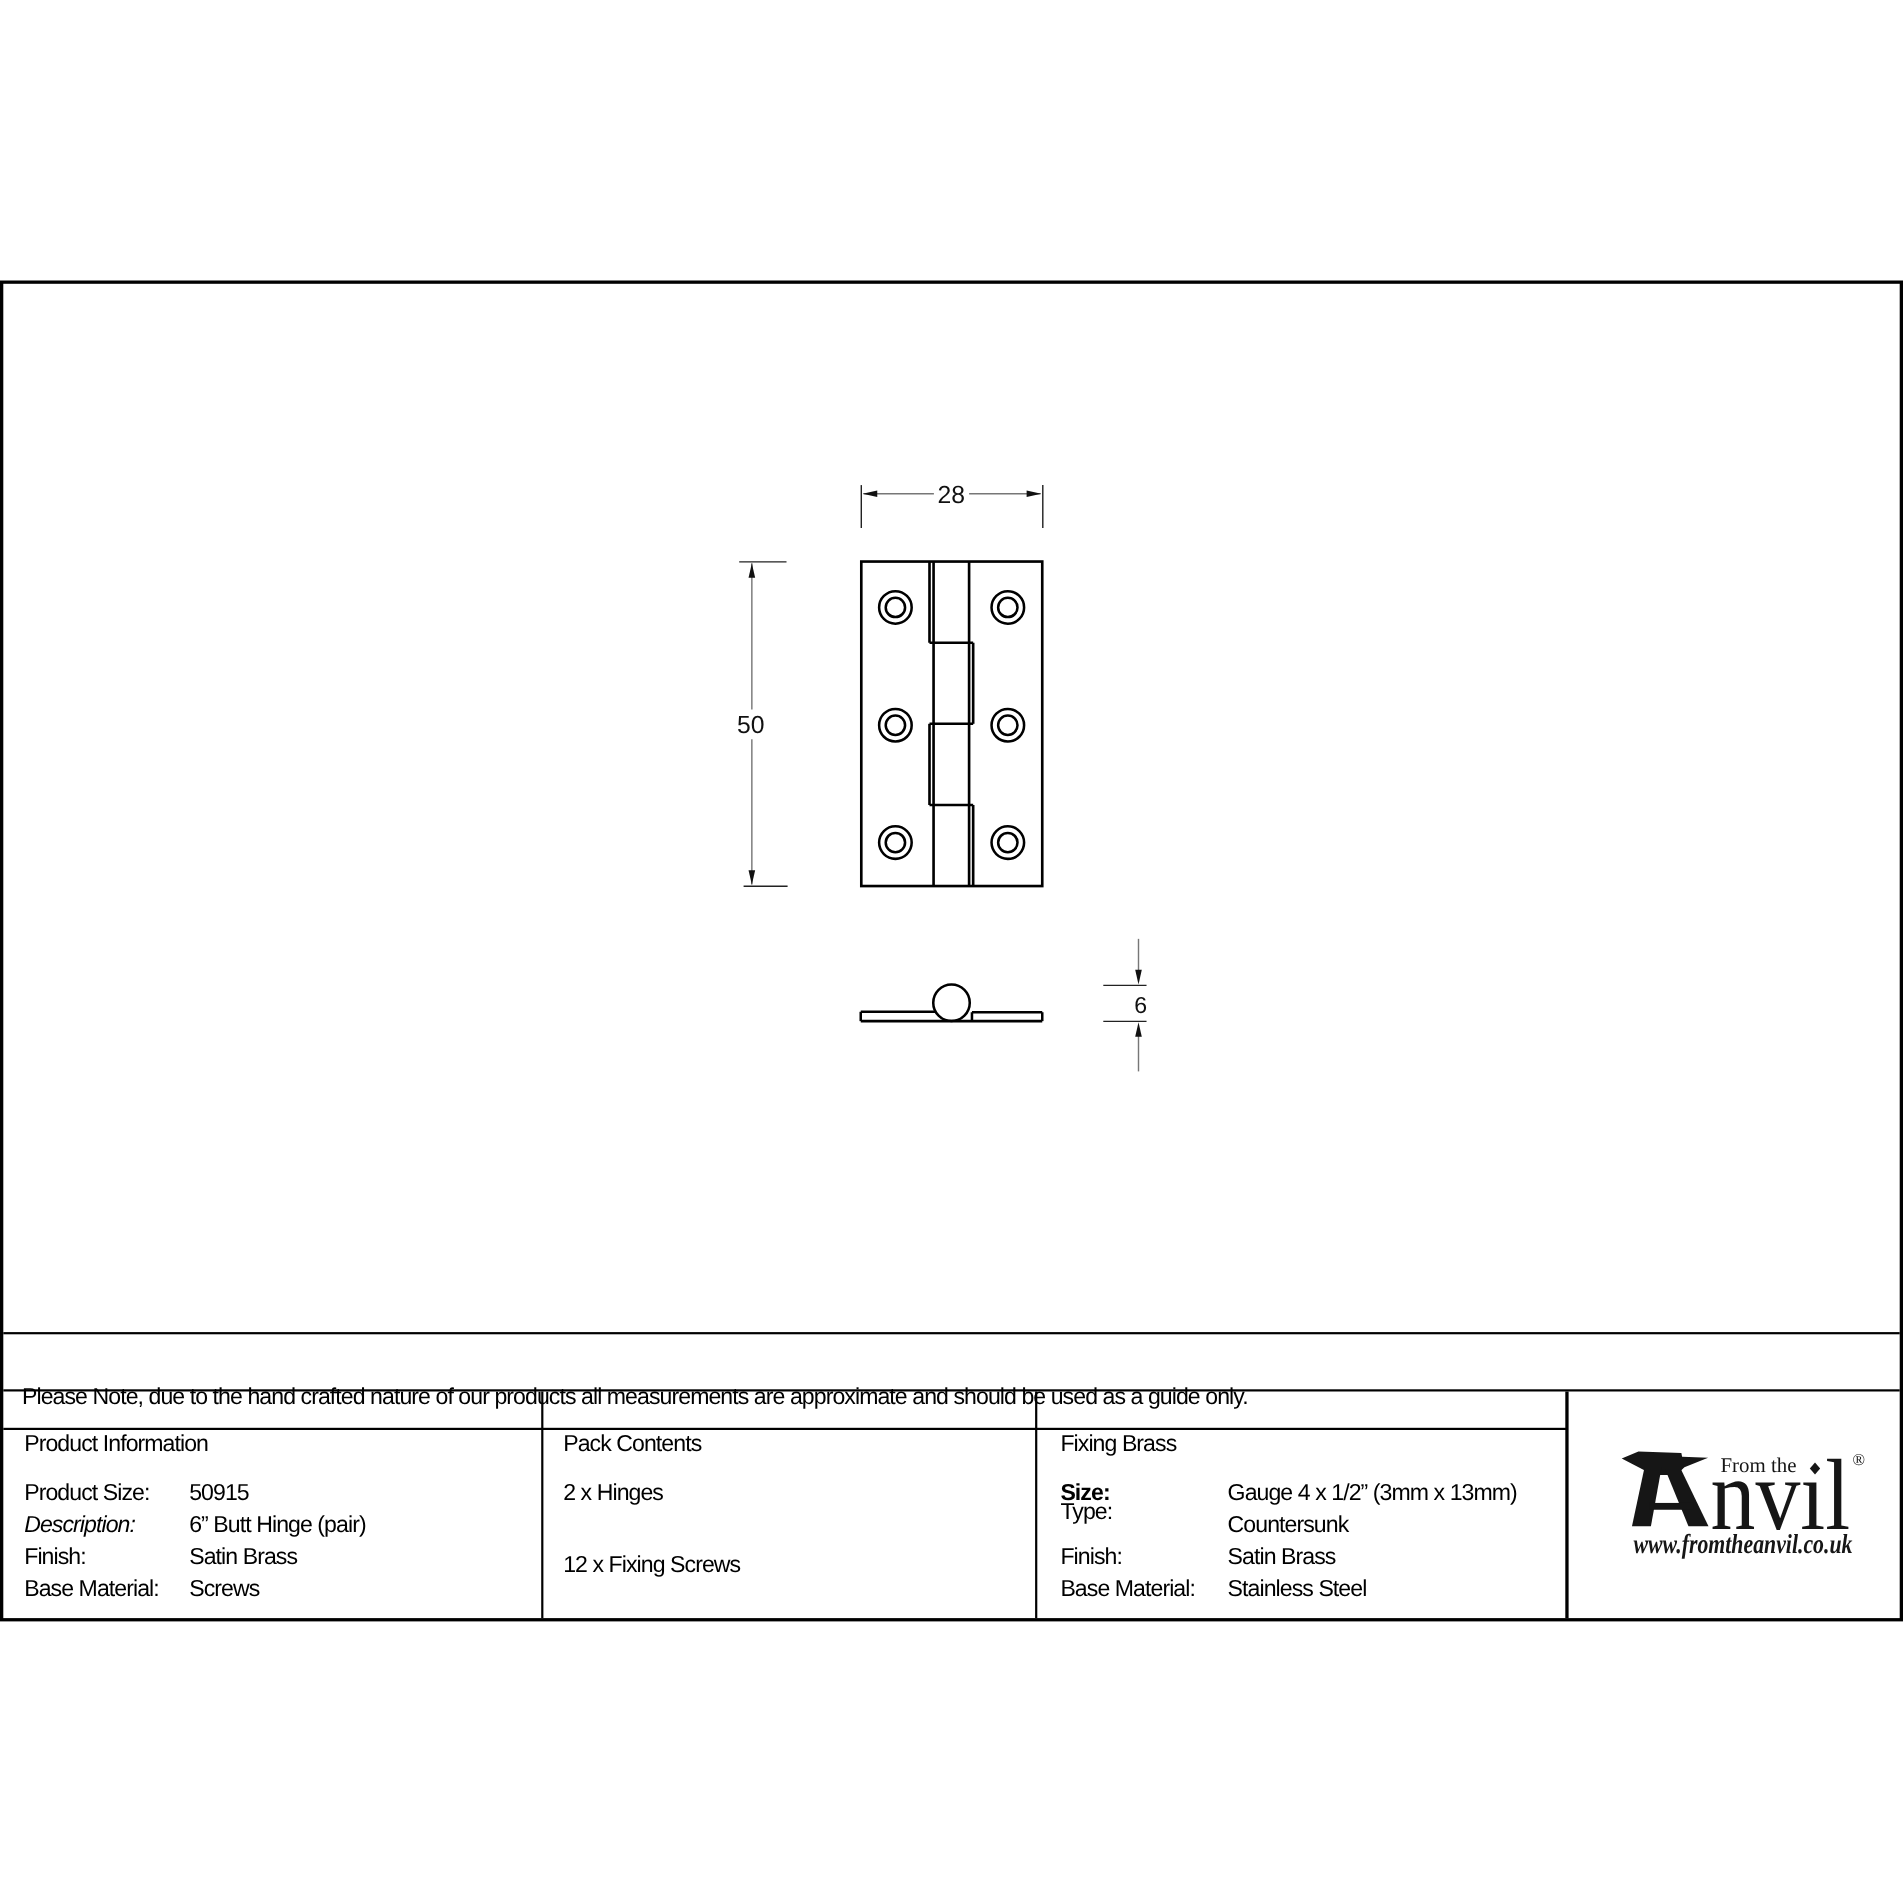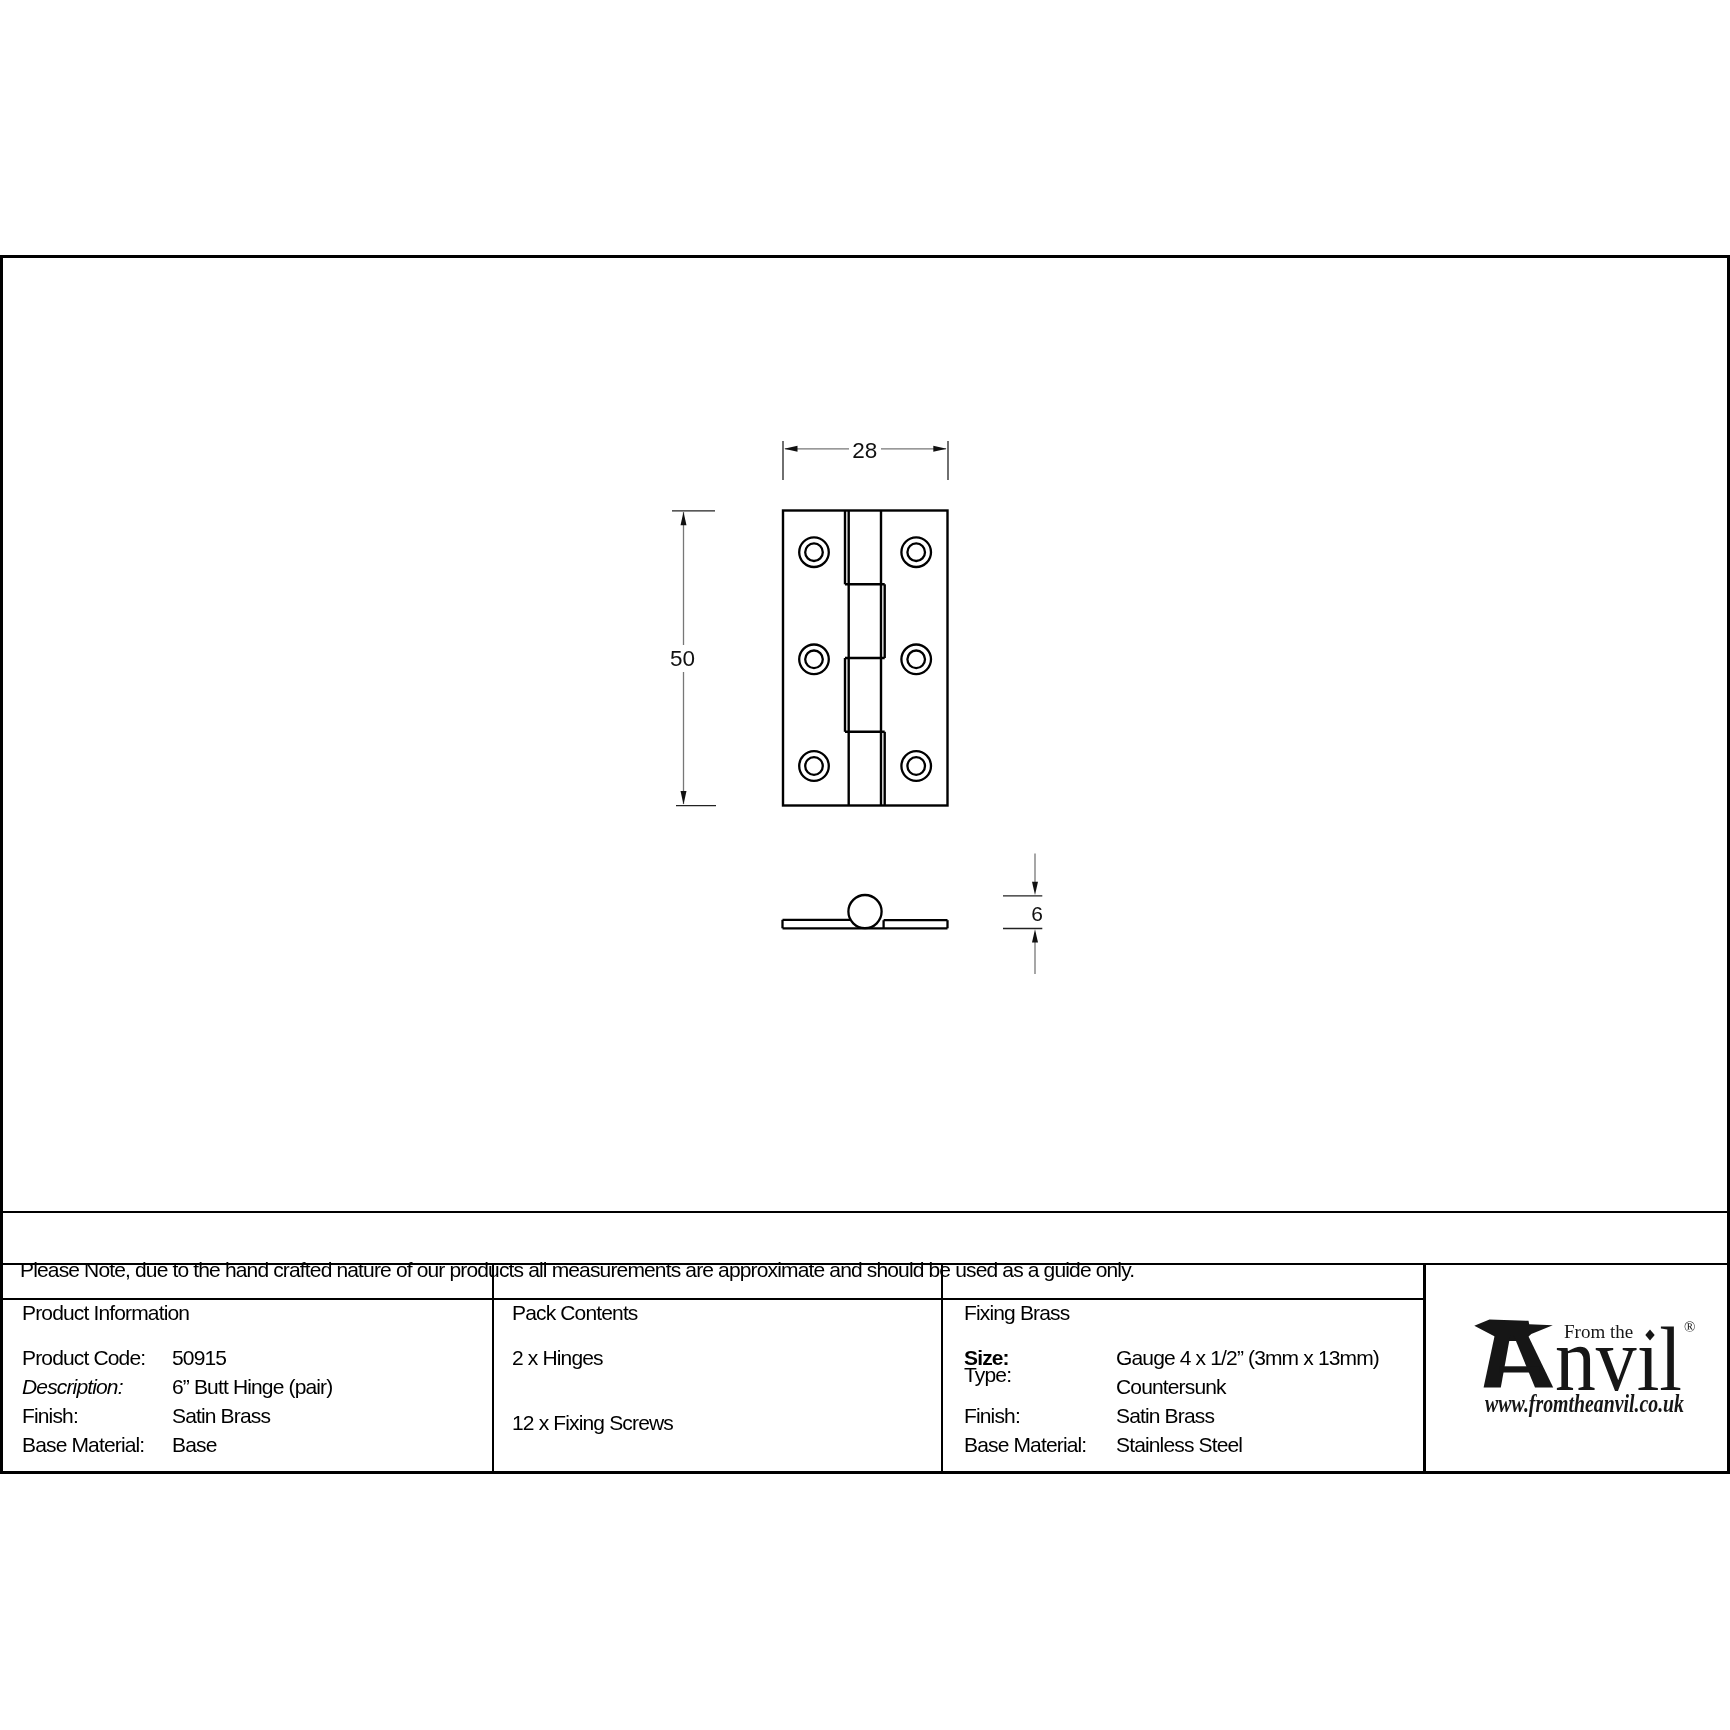--- a/index.html
+++ b/index.html
@@ -26,35 +26,35 @@
 <div class="ln" style="left:1423px;top:1265px;width:3px;height:206px;"></div>
 
 <div class="t" style="left:20px;top:1227px;">Please Note, due to the hand crafted nature of our products all measurements are approximate and should be used as a guide only.</div>
 
 <div class="t" style="left:22px;top:1270px;">Product Information</div>
 
 <div class="t" style="left:512px;top:1270px;">Pack Contents</div>
 
 <div class="t" style="left:964px;top:1270px;">Fixing Brass</div>
 
-<div class="t" style="left:22px;top:1315px;">Product Code:</div>
+<div class="t" style="left:22px;top:1315px;">Product Size:</div>
 
 <div class="t" style="left:22px;top:1344px;font-style:italic;">Description:</div>
 
 <div class="t" style="left:22px;top:1373px;">Finish:</div>
 
 <div class="t" style="left:22px;top:1402px;">Base Material:</div>
 
 <div class="t" style="left:172px;top:1315px;">50915</div>
 
 <div class="t" style="left:172px;top:1344px;">6” Butt Hinge (pair)</div>
 
 <div class="t" style="left:172px;top:1373px;">Satin Brass</div>
 
-<div class="t" style="left:172px;top:1402px;">Base</div>
+<div class="t" style="left:172px;top:1402px;">Screws</div>
 
 <div class="t" style="left:512px;top:1315px;">2 x Hinges</div>
 
 <div class="t" style="left:512px;top:1380px;">12 x Fixing Screws</div>
 
 <div class="t" style="left:964px;top:1315px;font-weight:bold;">Size:</div>
 
 <div class="t" style="left:964px;top:1332px;">Type:</div>
 
 <div class="t" style="left:964px;top:1373px;">Finish:</div>

